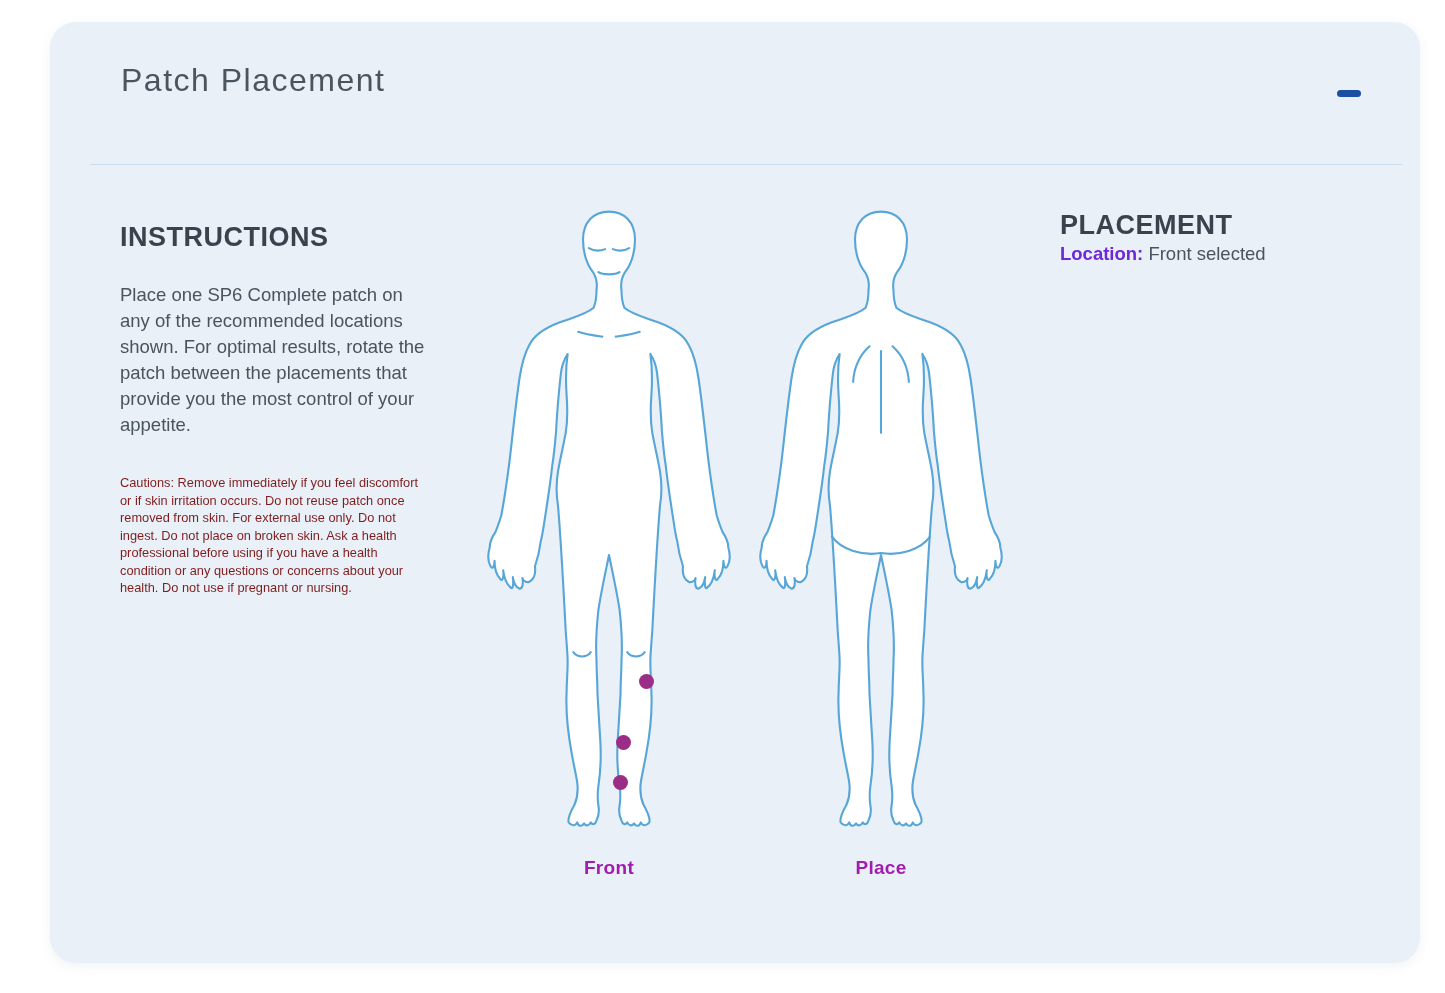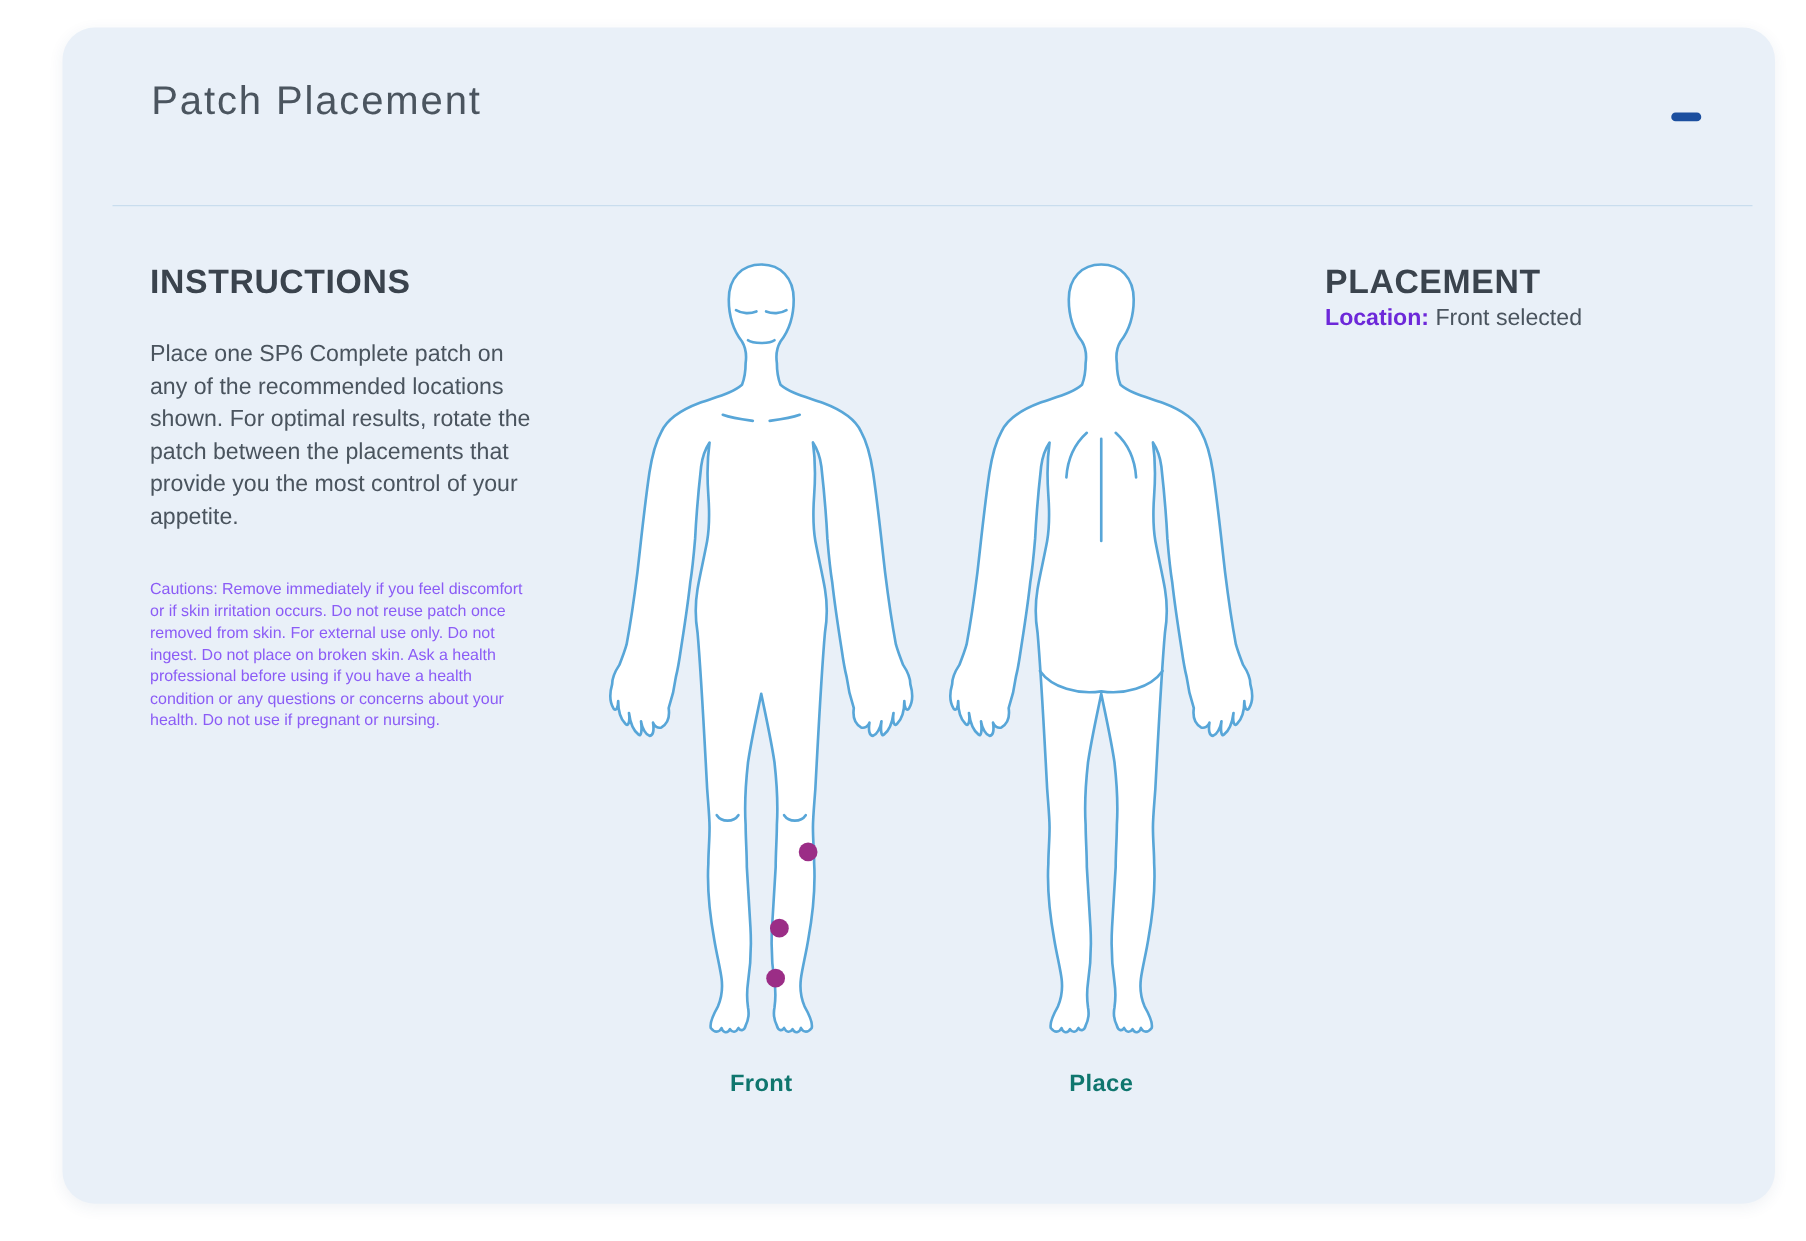--- a/index.html
+++ b/index.html
@@ -39,39 +39,39 @@
     position:absolute; left:40px; top:142px;
     width:1312px; height:0;
     border-top:1px solid #c9ddee;
   }
   .col { position:absolute; top:188px; color:#4a545e; }
   .col h2 {
     margin:0; font-size:27px; font-weight:700;
     color:#3a434d; letter-spacing:.5px;
   }
   .col p { font-size:18.5px; line-height:26px; margin:0; }
-  .col-instructions { left:70px; width:308px; }
+  .col-instructions { left:70px; width:308px;margin-top:12px; }
   .col-placement   { left:1010px; width:300px; }
   .col p.first { margin-top:29px; }
   .col p.next  { margin-top:26px; }
   .cautions {
     margin-top:36px;
     font-size:12.8px; line-height:17.5px;
-    color:#8b5cf6;
+    color:#7f1d1d;
   }
   .location-line { margin-top:28px; font-size:18.5px; line-height:26px; }
   .location-label { font-weight:700; color:#6d28d9; }
   .location-value { color:#4a545e; }
   .figure { position:absolute; top:180px; width:252px; text-align:center; }
   .figure-front { left:433px; }
   .figure-back  { left:705px; }
   .figure svg { display:block; width:252px; height:630px; }
   .fig-label {
     margin-top:25px; font-size:19px; font-weight:700;
-    color:#0f766e; letter-spacing:.3px;
+    color:#a21caf; letter-spacing:.3px;
   }
   .spot {
     position:absolute; width:15px; height:15px;
     border-radius:50%; background:#9b2d86; cursor:pointer;
   }
   .body-line { fill:none; stroke:#58a6d8; stroke-width:2.2; stroke-linecap:round; }
   .body-fill { fill:#ffffff; stroke:#58a6d8; stroke-width:2.2; stroke-linejoin:round; }
 </style>
 </head>
 <body>

